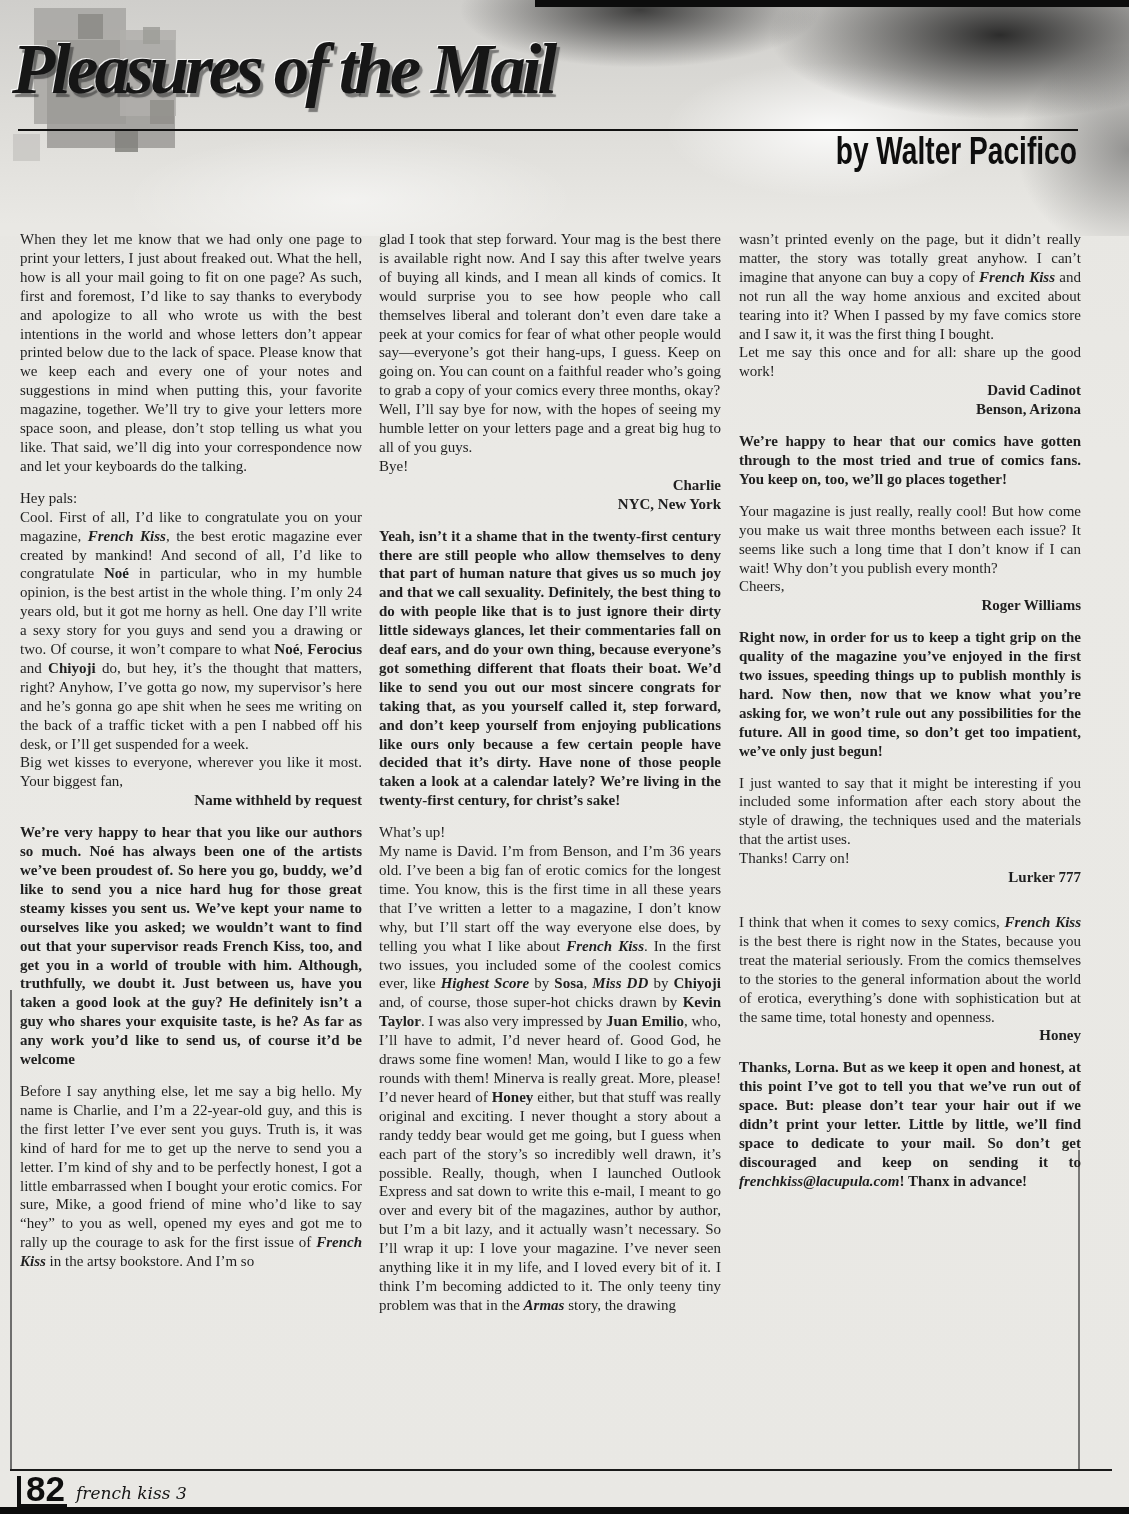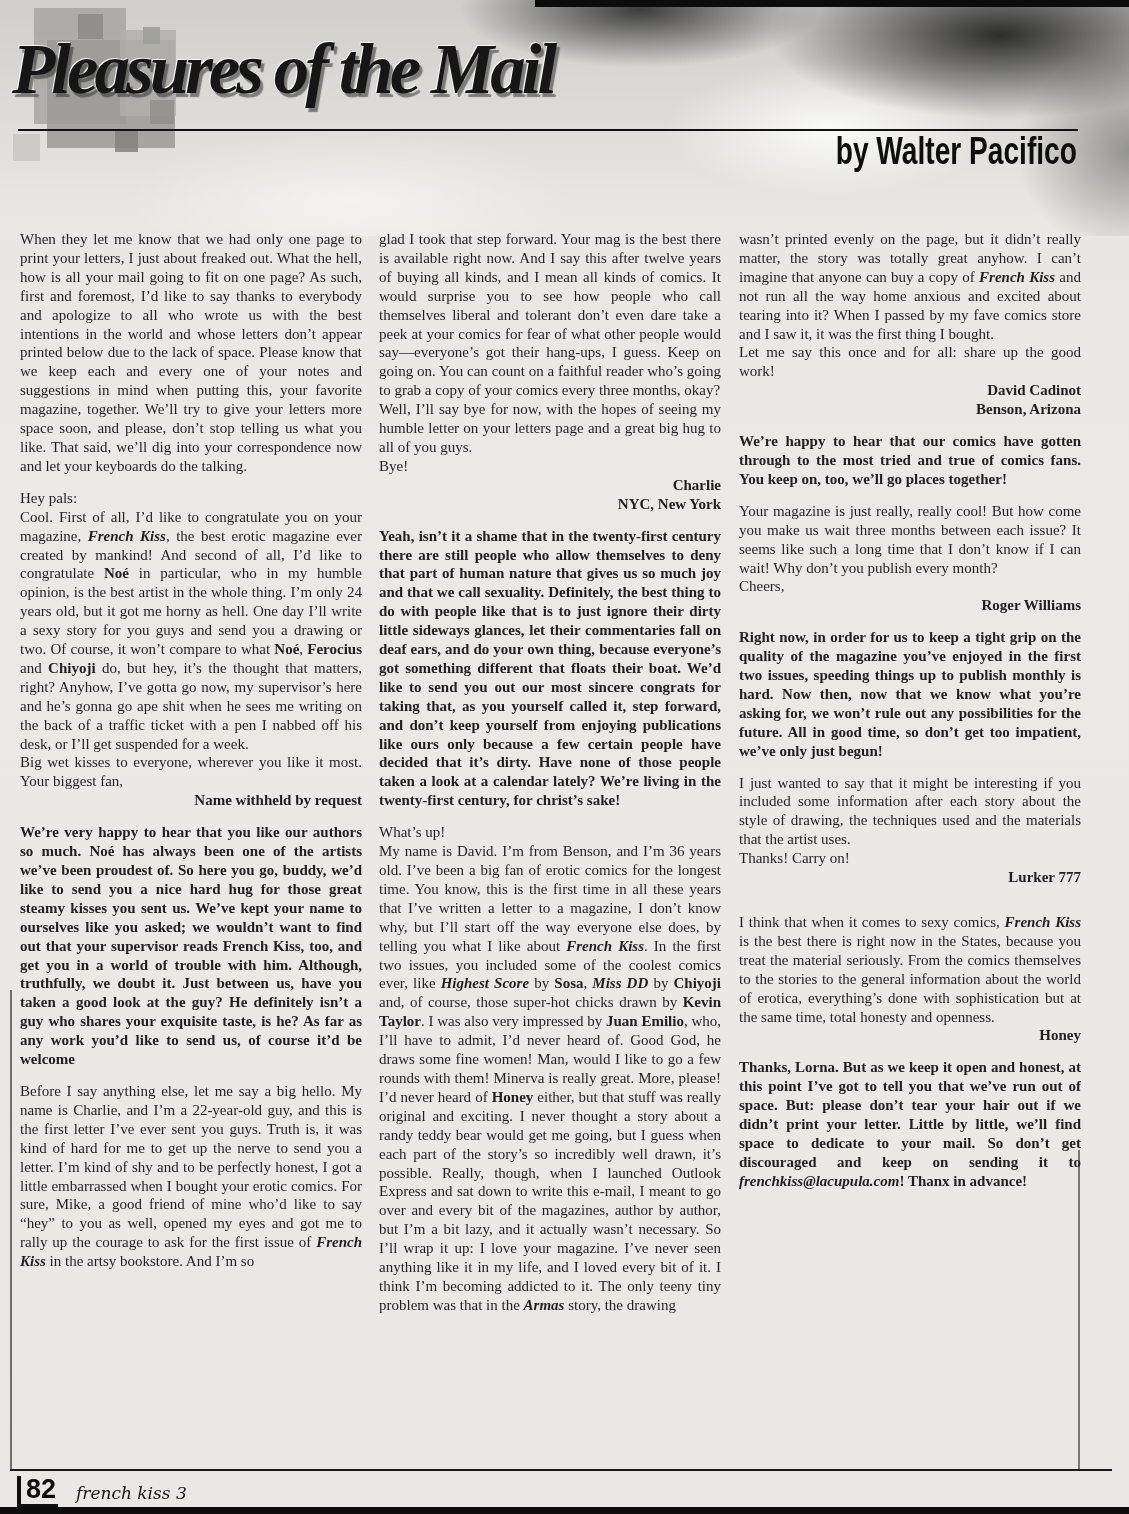--- a/index.html
+++ b/index.html
@@ -72,21 +72,21 @@
   .ttl{font-weight:bold;font-style:italic;}
   .nm{font-weight:bold;}
   
   .scanline-left{position:absolute;left:10px;top:990px;width:2px;height:480px;background:rgba(45,45,45,.65);}
   .scanline-right{position:absolute;left:1078px;top:1150px;width:2px;height:320px;background:rgba(45,45,45,.6);}
   .footer-rule{position:absolute;left:10px;top:1469px;width:1102px;height:2px;background:#1a1a1a;}
   .pagenum{
     position:absolute;left:17px;top:1476px;
     border-left:4px solid #0e0e0e;padding:0 2px 2px 5px;
     font-family:"Liberation Sans", sans-serif;font-weight:bold;
-    font-size:27px;line-height:26px;color:#0e0e0e;
+    font-size:35px;line-height:26px;color:#0e0e0e;
     border-bottom:3px solid #0e0e0e;
   }
   .mag-title{
     position:absolute;left:76px;top:1483px;
     font-family:"DejaVu Serif", serif;font-style:italic;
     font-size:17px;color:#161616;
   }
   .bottom-bar{position:absolute;left:0;bottom:0;width:1129px;height:7px;background:#0c0c0c;}
 </style>
 </head>

